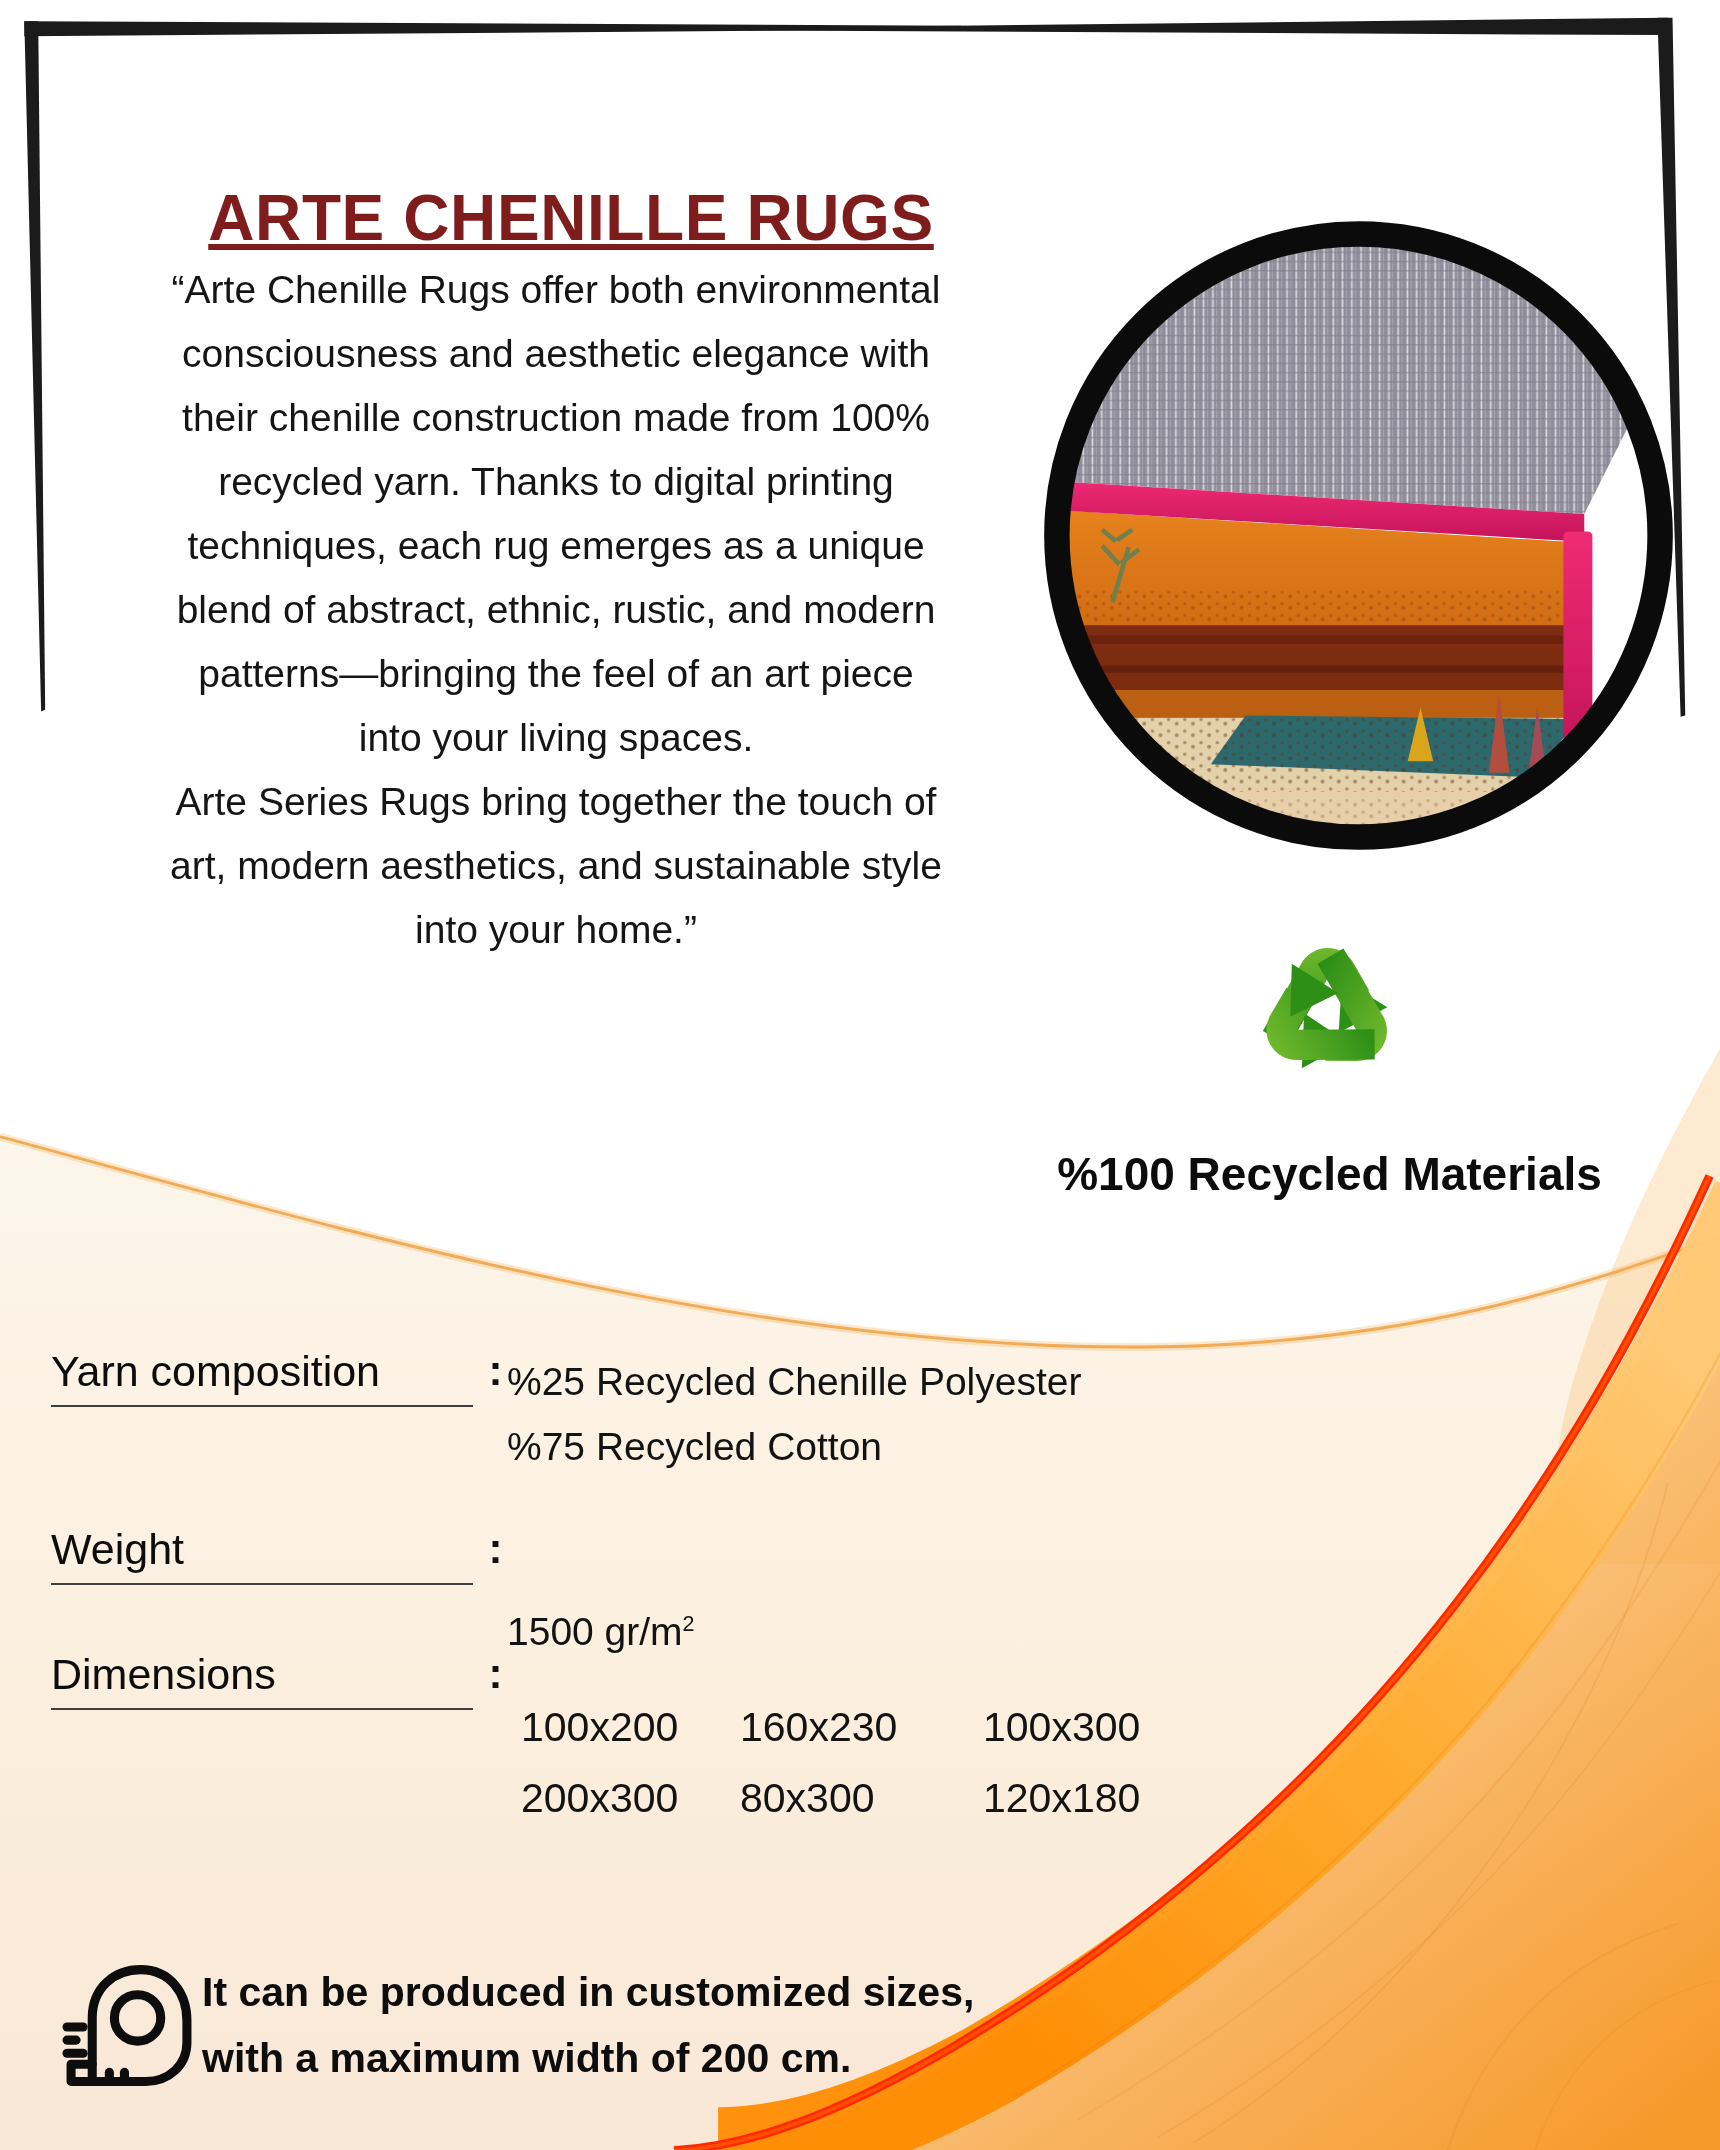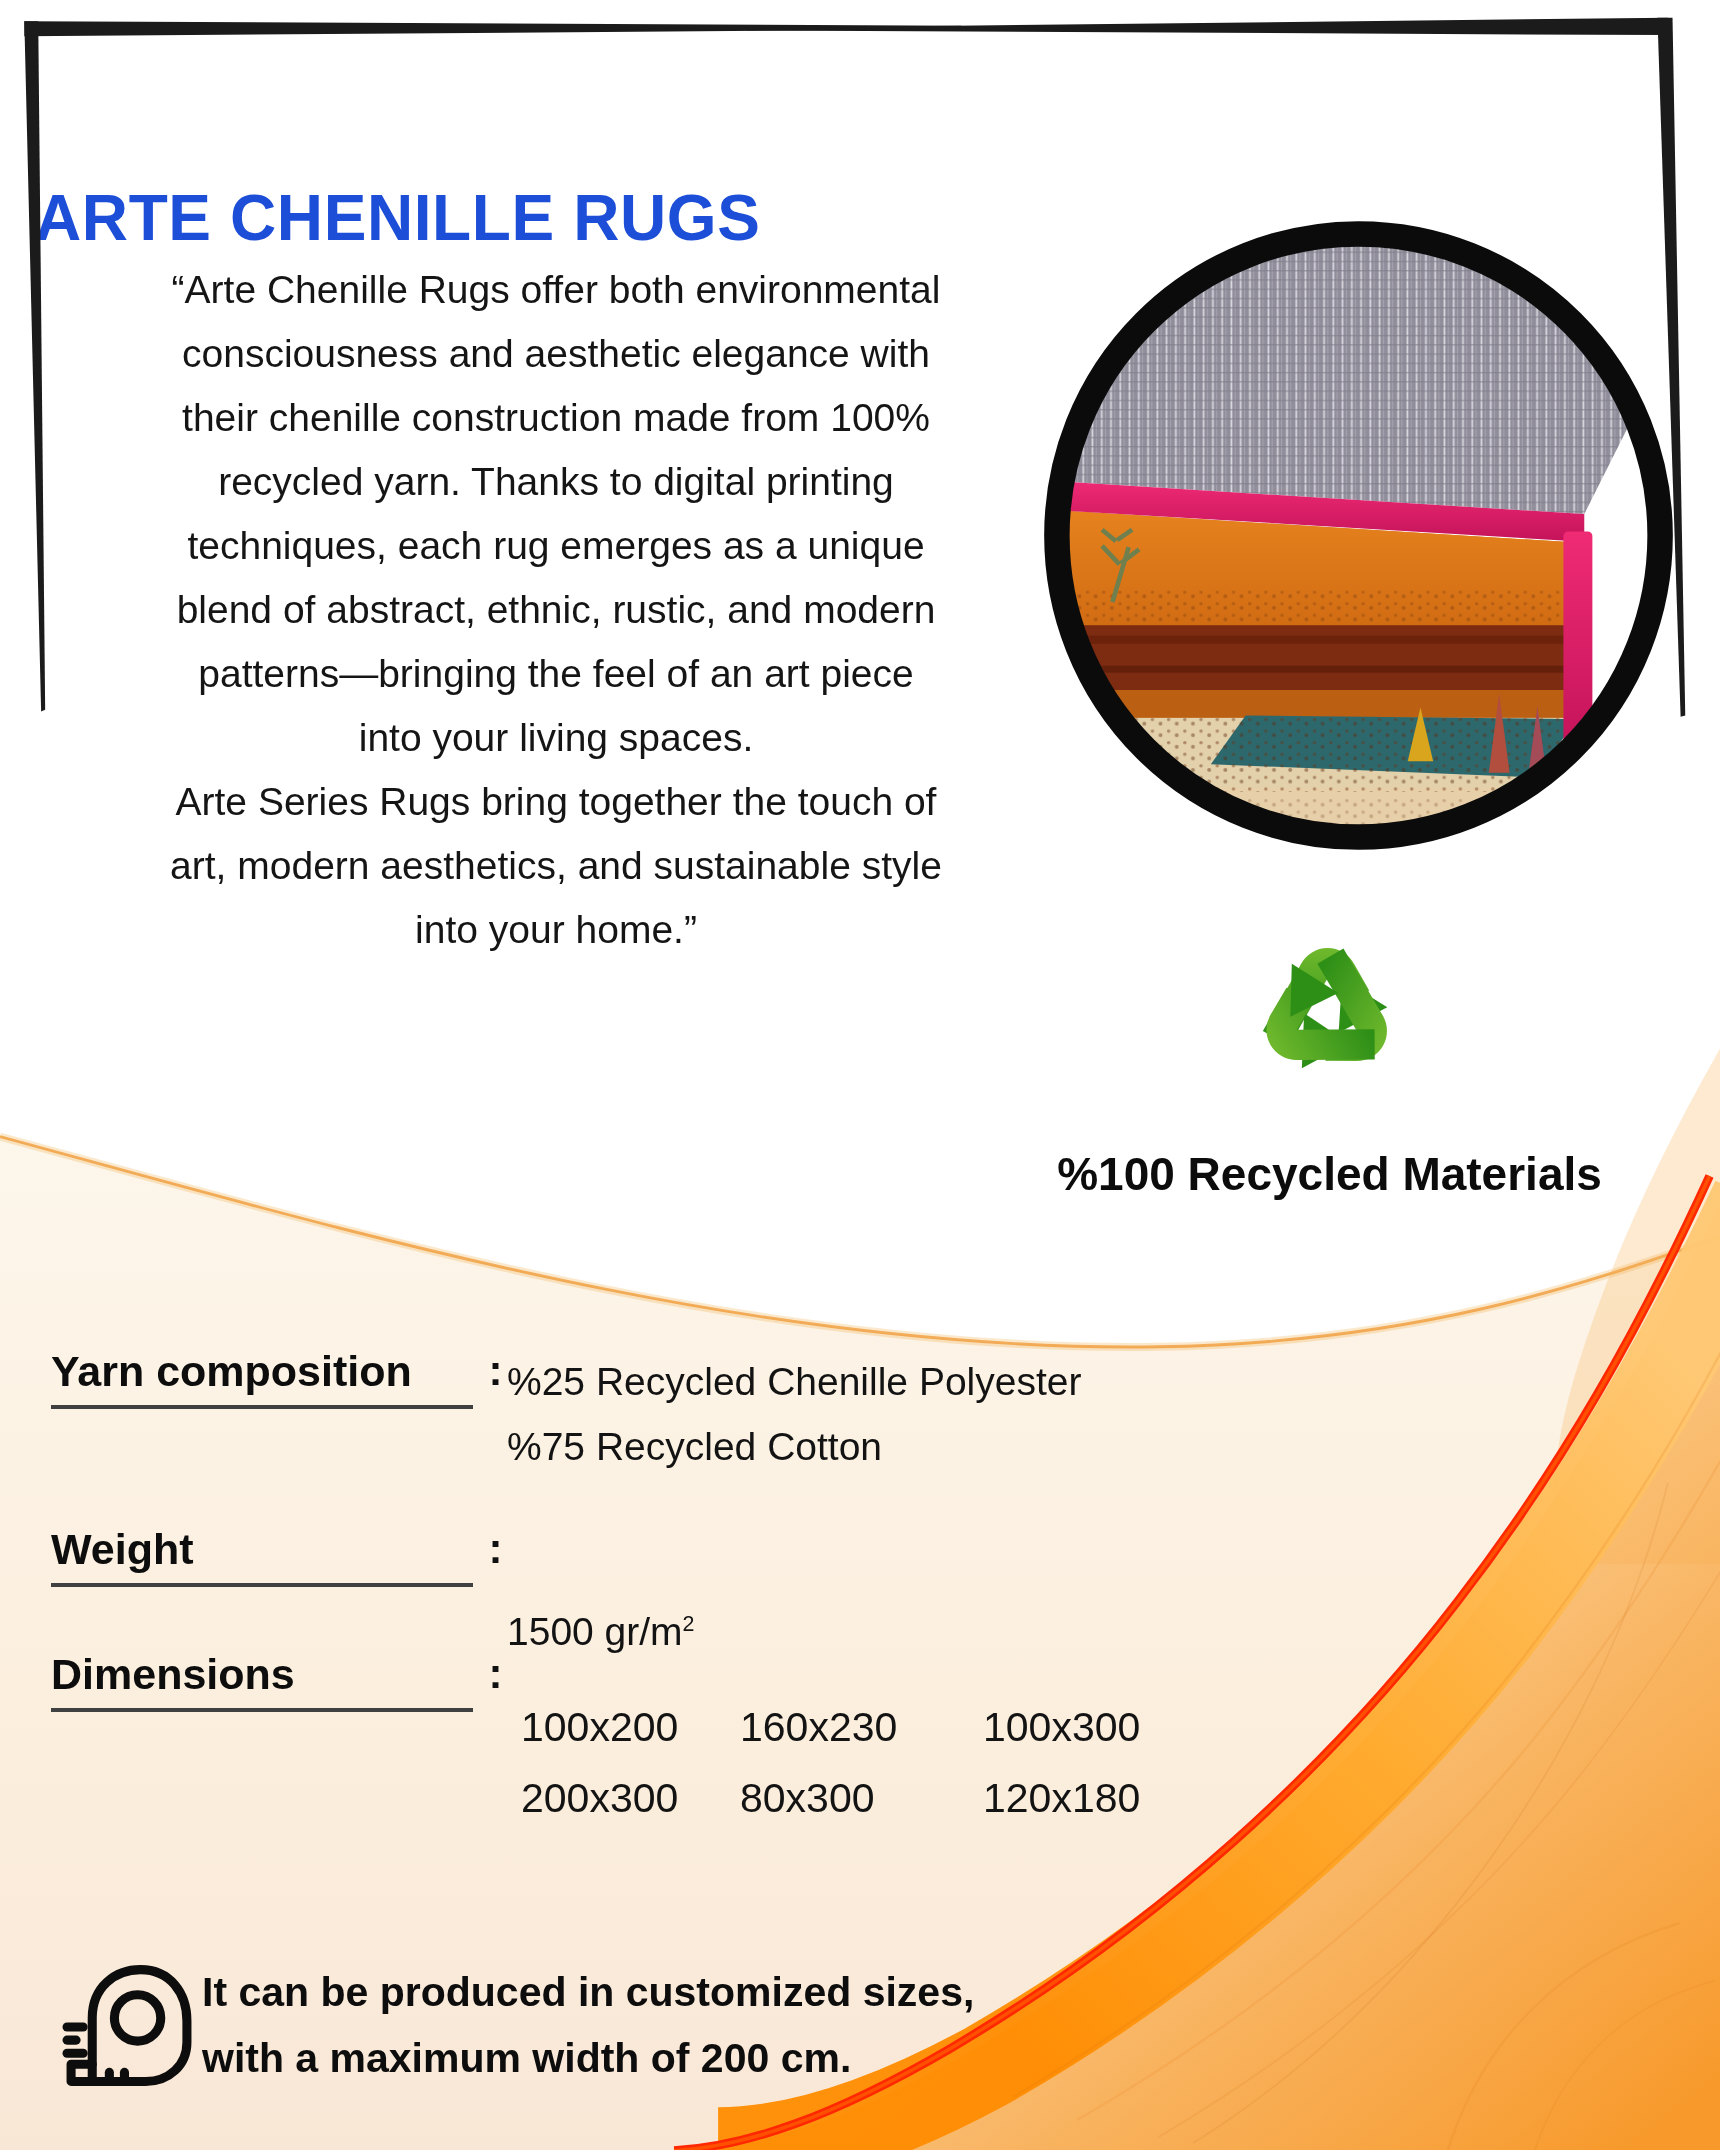--- a/index.html
+++ b/index.html
@@ -6,39 +6,39 @@
   body{
     width:1720px;height:2151px;position:relative;overflow:hidden;
     background:#ffffff;color:#101010;
     font-family:"Liberation Sans", sans-serif;
   }
   .abs{position:absolute}
   svg{display:block}
 
   
   .title{
-    left:35px;top:181px;width:1072px;text-align:left;
-    font-size:64px;font-weight:800;letter-spacing:0.6px;color:#1d4ed8;
+    left:35px;top:181px;width:1072px;text-align:center;
+    font-size:64px;font-weight:800;letter-spacing:0.6px;color:#7f1d1d;text-decoration:underline;
   }
   .quote{
     left:55px;top:258px;width:1002px;text-align:center;
     font-size:39px;line-height:64px;font-weight:400;color:#151515;
     white-space:pre-line;
   }
   .badge-label{
     left:1037px;top:1147px;width:585px;text-align:center;
     font-size:46px;font-weight:800;color:#0c0c0c;
   }
 
   
   .spec-row{position:absolute;left:51px;width:1216px;height:75px}
   .spec-label{
     position:absolute;left:0;top:0;width:422px;
-    font-size:43px;font-weight:700;color:#0d0d0d;
-    padding-bottom:9.3px;border-bottom:4px solid #404040;
+    font-size:43px;font-weight:400;color:#0d0d0d;
+    padding-bottom:9.3px;border-bottom:2px solid #404040;
   }
   .spec-colon{position:absolute;left:430px;top:0;width:29px;text-align:center;
     font-size:42px;font-weight:800}
   .spec-value{position:absolute;left:456px;top:2.3px;
     font-size:39px;font-weight:400;line-height:65px;white-space:pre-line;color:#131313}
   .spec-value sup{font-size:.55em;vertical-align:super}
   .spec-header{position:absolute;left:470px;top:2.3px;font-size:42px;font-weight:800;color:#0d0d0d}
 
   .dim-grid{
     left:521px;top:1704px;width:753px;

